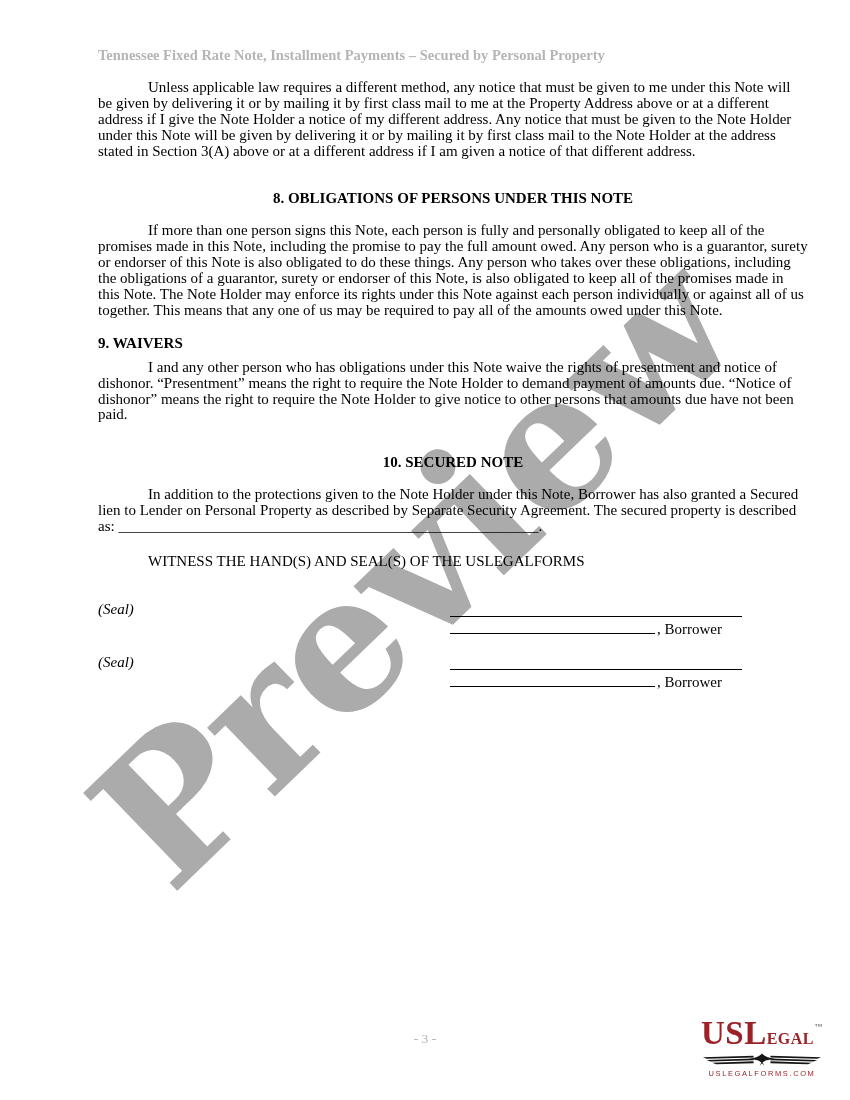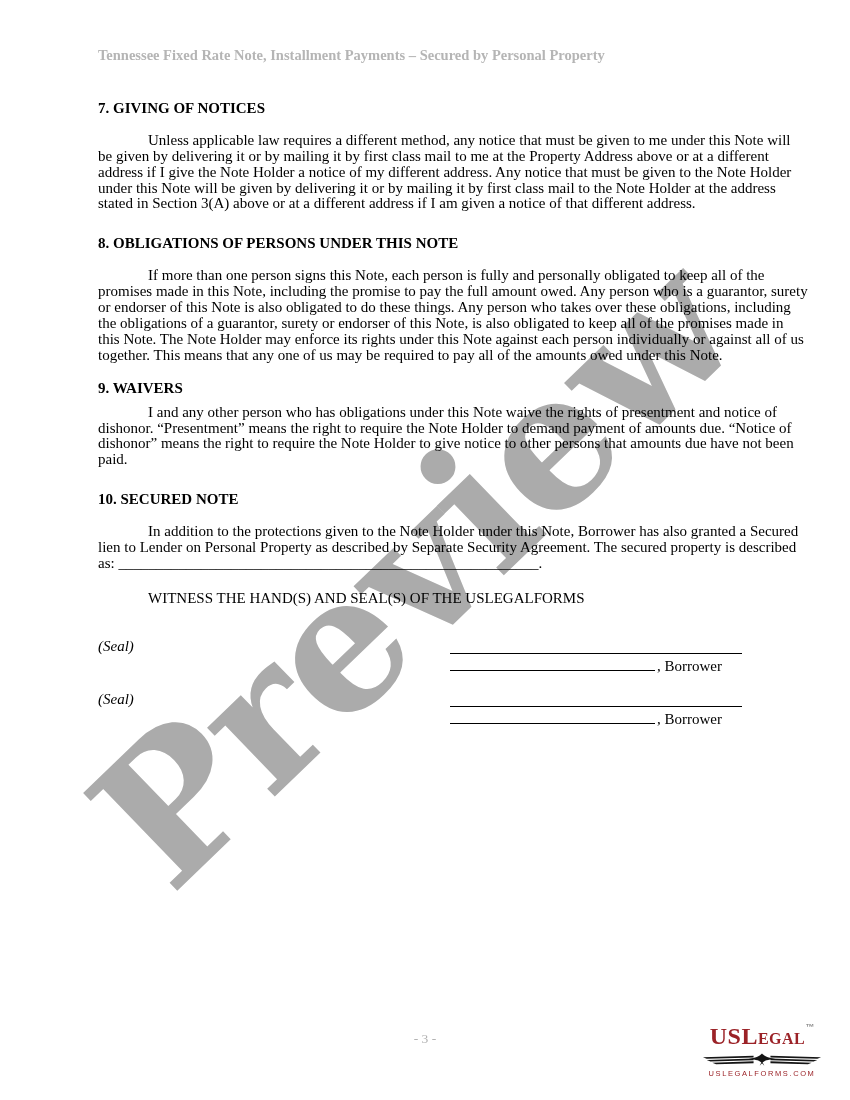--- a/index.html
+++ b/index.html
@@ -28,21 +28,21 @@
     padding:48px 42px 0 98px;
     font-size:15px; line-height:15.9px;
   }
   .doc-header {
     color:#b5b5b5;
     font-weight:bold;
     font-size:14.5px;
   }
   .sec-heading { font-weight:bold; margin:0; }
   .mt-h7 { margin-top:37px; }
-  .mt-sec16 { margin-top:24px; }
+  .mt-sec16 { margin-top:32px;text-align:center; }
   .mt-sec17 { margin-top:17px; }
   .body-para { margin:16px 0 0 0; text-indent:50px; }
   .mt15 { margin-top:8px; }
   .witness { margin:19px 0 0 0; text-indent:50px; }
   .sig-row { display:flex; align-items:flex-start; }
   .sig1 { margin-top:32px; }
   .sig2 { margin-top:17px; }
   .seal { width:352px;font-style:italic; }
   .sig-col { width:292px; }
   .line-full { height:14px; border-bottom:1px solid #000; margin-bottom:2px; }
@@ -61,21 +61,21 @@
     top:1014px; right:18px;
     width:140px;
     text-align:center;
   }
   .logo-text {
     line-height:26px;
     white-space:nowrap;
     font-family:"Liberation Serif",serif;
     font-weight:bold;
   }
-  .logo-big { font-size:24px; letter-spacing:0.5px; }
+  .logo-big { font-size:33px; letter-spacing:0.5px; }
   .logo-small { font-size:16px; letter-spacing:0.5px; }
   .logo-tm { font-size:9px; color:#8a8a8a; vertical-align:14px; font-family:"Liberation Sans",sans-serif; }
   .eagle-svg { display:block; margin:1px auto 0 auto; width:132px; height:15px; }
   .logo-sub {
     margin-top:1px;
     font-family:"Liberation Sans",sans-serif;
     font-weight:normal;
     font-size:7.5px;
     letter-spacing:1.6px;
   }
@@ -84,21 +84,20 @@
 <body>
 
 <div class="page">
 
   <div class="watermark">Preview</div>
 
   <div class="content">
 
     <div class="doc-header">Tennessee Fixed Rate Note, Installment Payments – Secured by Personal Property</div>
 
-    <p class="sec-heading mt-h7">7. GIVING OF NOTICES</p>
     <p class="body-para">Unless applicable law requires a different method, any notice that must be given to me under this Note will be given by delivering it or by mailing it by first class mail to me at the Property Address above or at a different address if I give the Note Holder a notice of my different address. Any notice that must be given to the Note Holder under this Note will be given by delivering it or by mailing it by first class mail to the Note Holder at the address stated in Section 3(A) above or at a different address if I am given a notice of that different address.</p>
 
     <p class="sec-heading mt-sec16">8. OBLIGATIONS OF PERSONS UNDER THIS NOTE</p>
     <p class="body-para">If more than one person signs this Note, each person is fully and personally obligated to keep all of the promises made in this Note, including the promise to pay the full amount owed. Any person who is a guarantor, surety or endorser of this Note is also obligated to do these things. Any person who takes over these obligations, including the obligations of a guarantor, surety or endorser of this Note, is also obligated to keep all of the promises made in this Note. The Note Holder may enforce its rights under this Note against each person individually or against all of us together. This means that any one of us may be required to pay all of the amounts owed under this Note.</p>
 
     <p class="sec-heading mt-sec17">9. WAIVERS</p>
     <p class="body-para mt15">I and any other person who has obligations under this Note waive the rights of presentment and notice of dishonor. “Presentment” means the right to require the Note Holder to demand payment of amounts due. “Notice of dishonor” means the right to require the Note Holder to give notice to other persons that amounts due have not been paid.</p>
 
     <p class="sec-heading mt-sec16">10. SECURED NOTE</p>
     <p class="body-para">In addition to the protections given to the Note Holder under this Note, Borrower has also granted a Secured lien to Lender on Personal Property as described by Separate Security Agreement. The secured property is described as: ________________________________________________________.</p>

